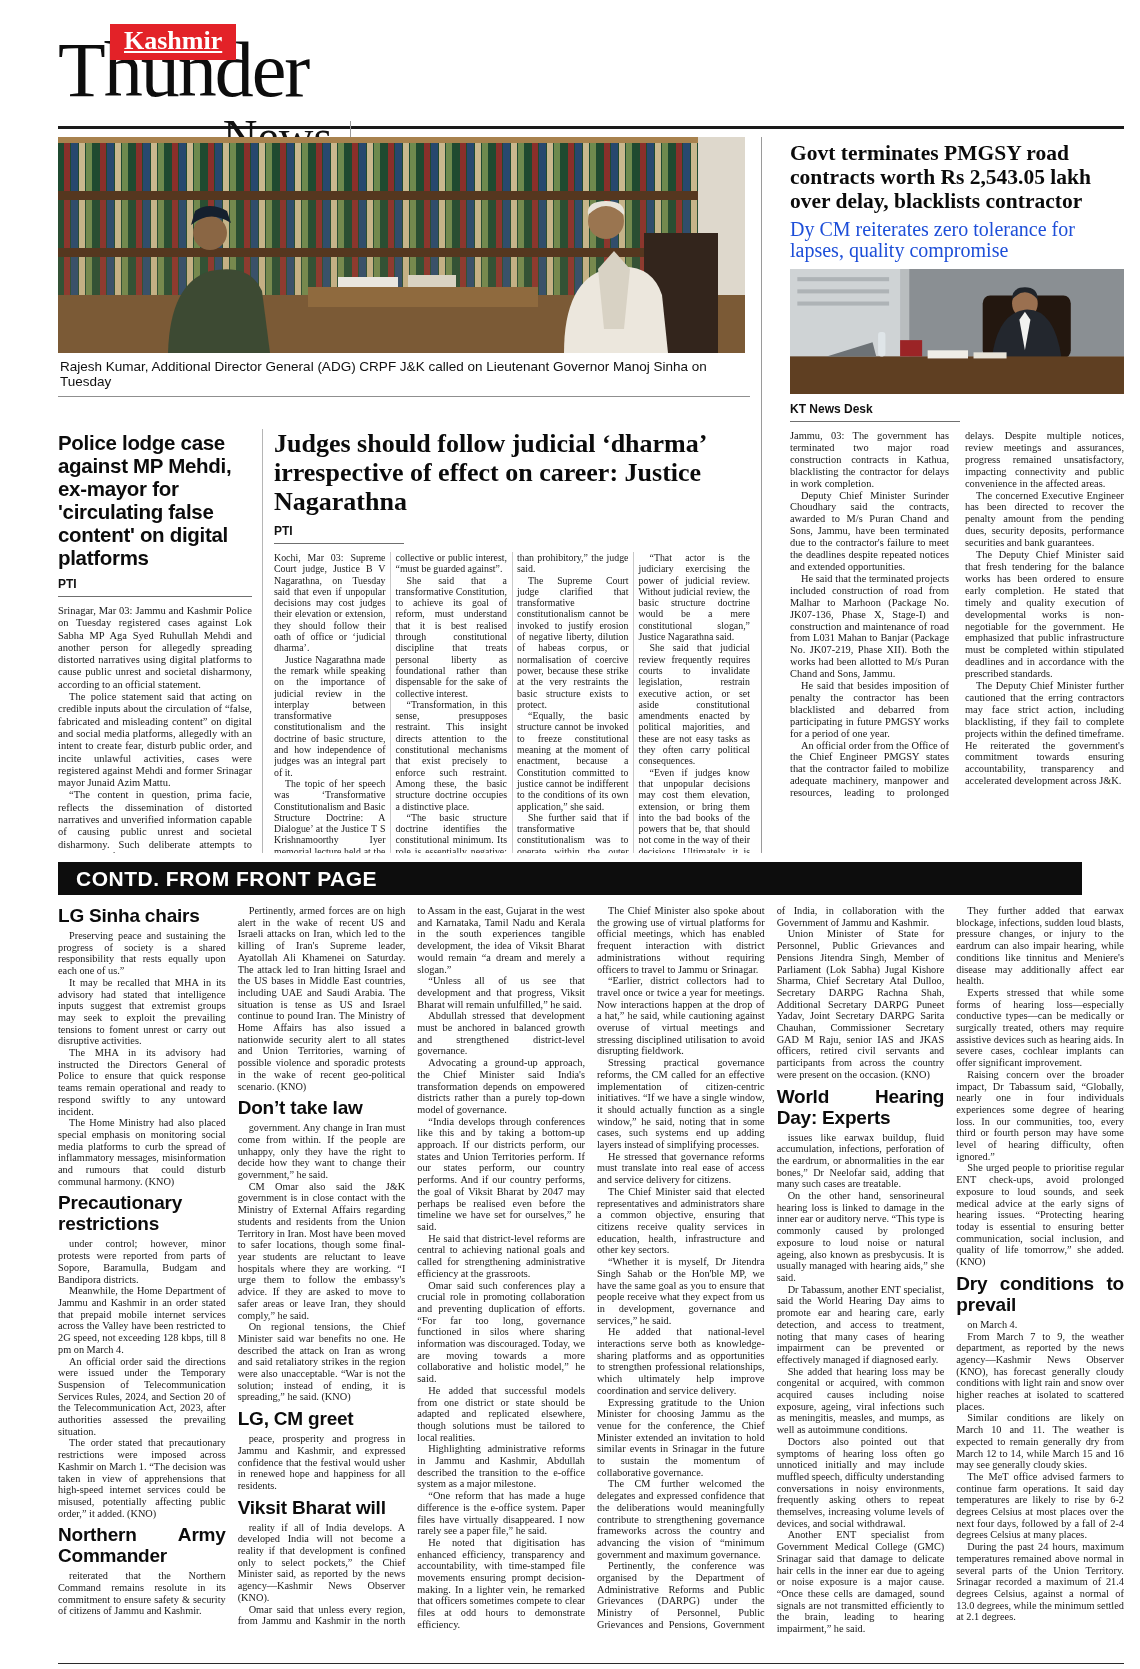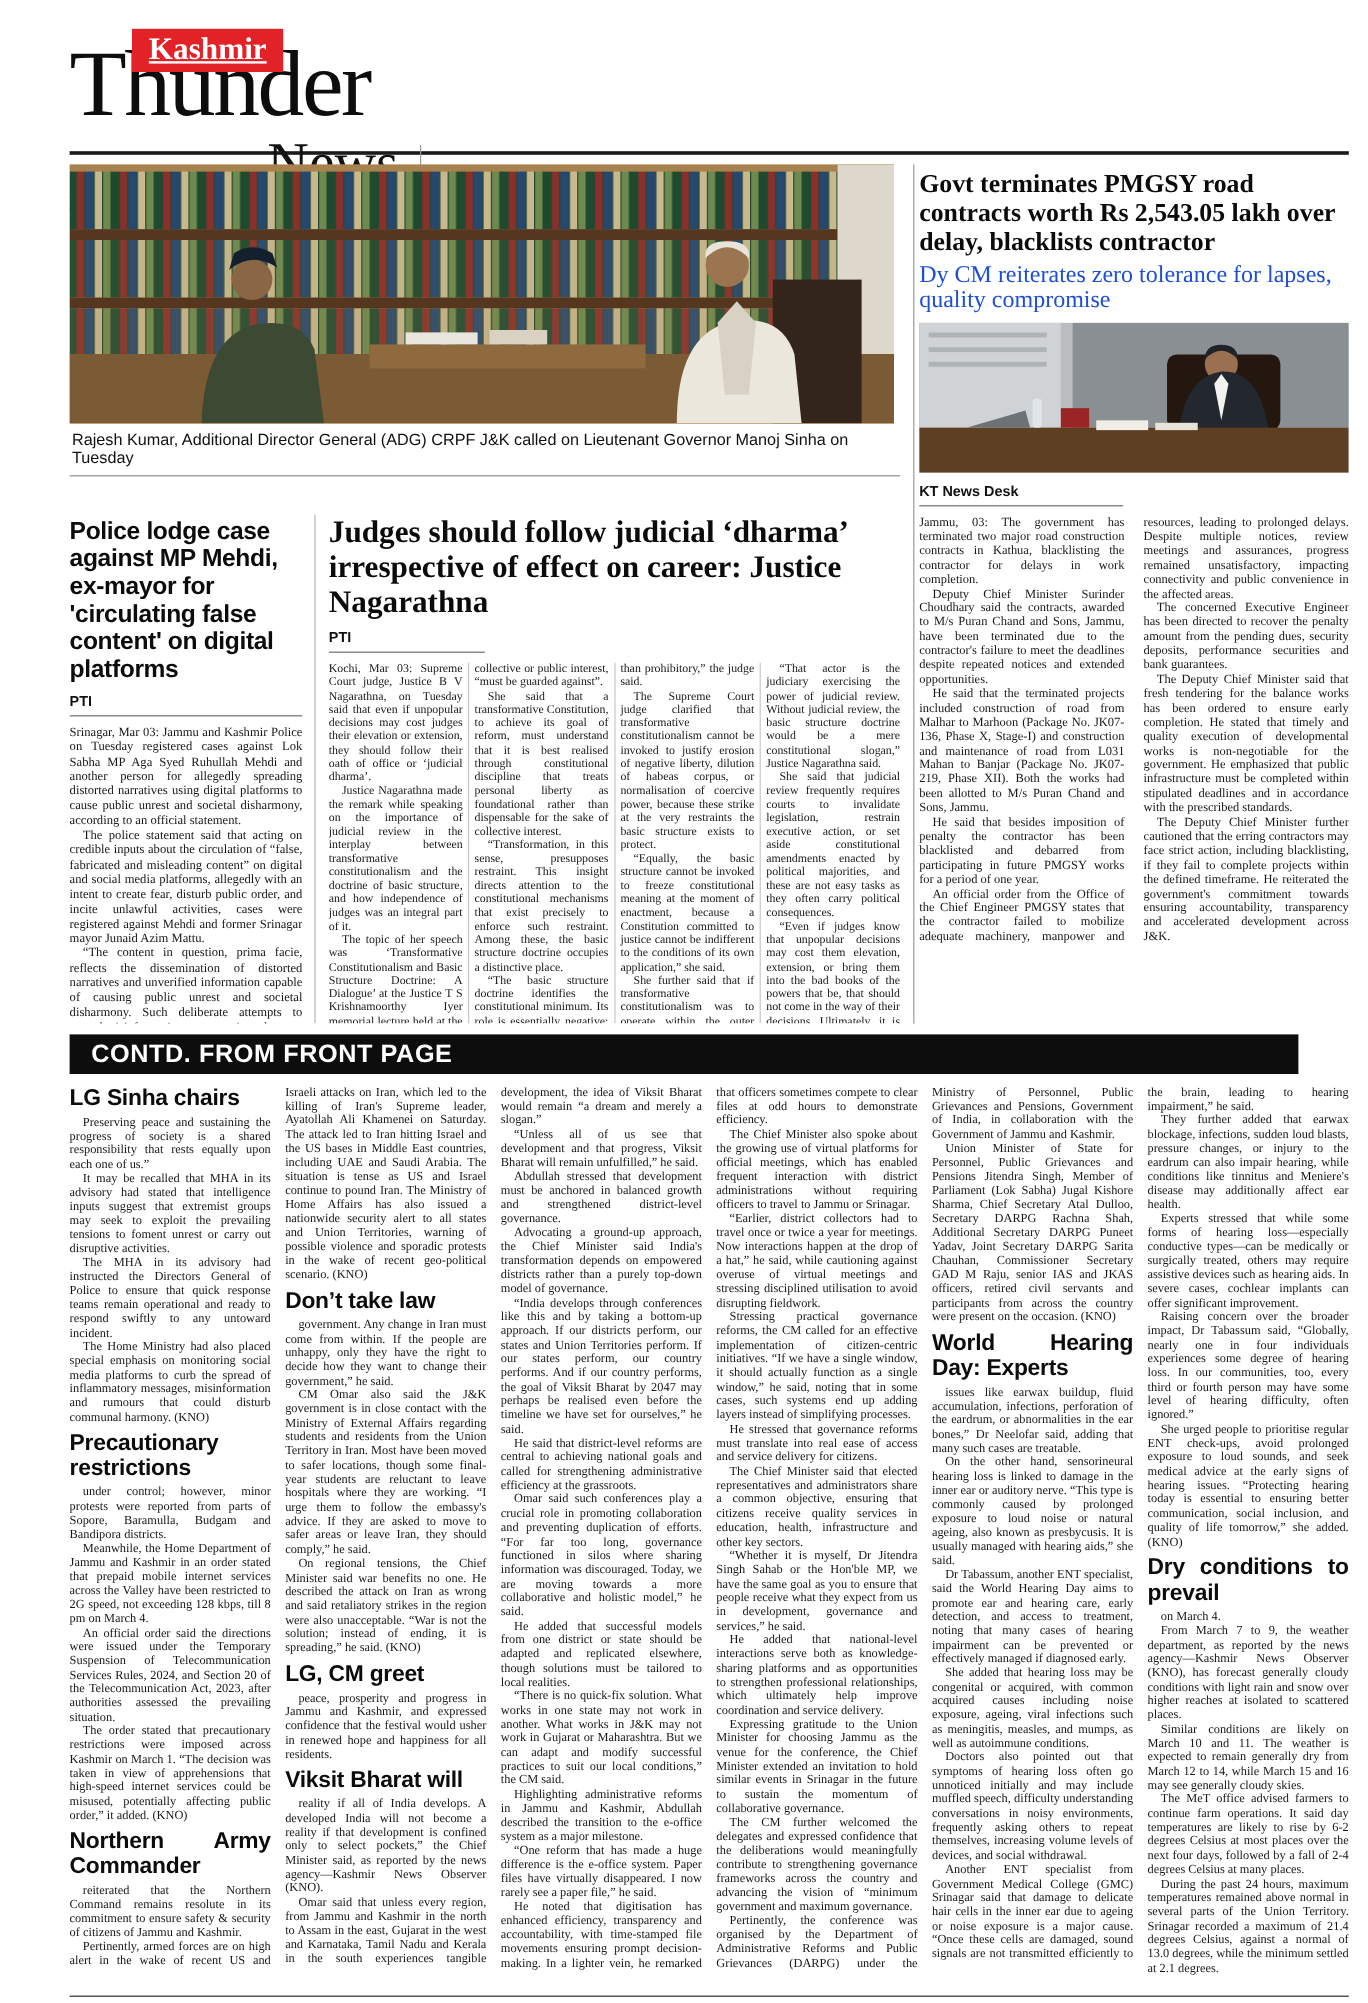--- a/index.html
+++ b/index.html
@@ -47,21 +47,21 @@
                    line-height:29px;margin:0 0 8px;color:#0b0b0b;}
   .body{text-align:justify;}
   .body .para{margin:0;text-indent:11px;}
   .body .para:first-child{text-indent:0;}
   .narrow{font-size:10.5px;line-height:12.3px;height:560px;overflow:hidden;}
   .cols4{column-count:4;column-gap:10px;column-rule:1px solid #c8c8c8;
          font-size:9.9px;line-height:11.3px;height:382px;overflow:hidden;}
   .cols2{column-count:2;column-gap:16px;font-size:10.4px;line-height:11.9px;
          height:438px;overflow:hidden;}
 
-  .story-right{flex:1;border-left:1px solid #9a9a9a;margin-left:11px;padding-left:4px;
+  .story-right{flex:1;border-left:1px solid #9a9a9a;margin-left:11px;padding-left:28px;
                overflow:hidden;}
   .story-right h2{font-family:"Liberation Serif",serif;font-weight:bold;font-size:21.5px;
                   line-height:24px;margin:4px 0 6px;color:#0b0b0b;}
   .subhead{font-family:"Liberation Serif",serif;font-size:20px;line-height:21px;
            color:#1d4ed8;margin-bottom:8px;}
   .right-photo{margin:0 0 8px;width:100%;height:125px;overflow:hidden;background:#b9bdbf;}
   .right-photo svg{display:block;width:100%;height:100%;}
 
   
   .contd-banner{margin-top:9px;width:1024px;height:33px;background:#0d0d0d;color:#fff;
@@ -257,21 +257,20 @@
         <div>
             <p class="para">reality if all of India develops. A developed India will not become a reality if that development is confined only to select pockets,” the Chief Minister said, as reported by the news agency—Kashmir News Observer (KNO).</p>
             <p class="para">Omar said that unless every region, from Jammu and Kashmir in the north to Assam in the east, Gujarat in the west and Karnataka, Tamil Nadu and Kerala in the south experiences tangible development, the idea of Viksit Bharat would remain “a dream and merely a slogan.”</p>
             <p class="para">“Unless all of us see that development and that progress, Viksit Bharat will remain unfulfilled,” he said.</p>
             <p class="para">Abdullah stressed that development must be anchored in balanced growth and strengthened district-level governance.</p>
             <p class="para">Advocating a ground-up approach, the Chief Minister said India's transformation depends on empowered districts rather than a purely top-down model of governance.</p>
             <p class="para">“India develops through conferences like this and by taking a bottom-up approach. If our districts perform, our states and Union Territories perform. If our states perform, our country performs. And if our country performs, the goal of Viksit Bharat by 2047 may perhaps be realised even before the timeline we have set for ourselves,” he said.</p>
             <p class="para">He said that district-level reforms are central to achieving national goals and called for strengthening administrative efficiency at the grassroots.</p>
             <p class="para">Omar said such conferences play a crucial role in promoting collaboration and preventing duplication of efforts. “For far too long, governance functioned in silos where sharing information was discouraged. Today, we are moving towards a more collaborative and holistic model,” he said.</p>
             <p class="para">He added that successful models from one district or state should be adapted and replicated elsewhere, though solutions must be tailored to local realities.</p>
-            <p class="para">“There is no quick-fix solution. What works in one state may not work in another. What works in J&amp;K may not work in Gujarat or Maharashtra. But we can adapt and modify successful practices to suit our local conditions,” the CM said.</p>
             <p class="para">Highlighting administrative reforms in Jammu and Kashmir, Abdullah described the transition to the e-office system as a major milestone.</p>
             <p class="para">“One reform that has made a huge difference is the e-office system. Paper files have virtually disappeared. I now rarely see a paper file,” he said.</p>
             <p class="para">He noted that digitisation has enhanced efficiency, transparency and accountability, with time-stamped file movements ensuring prompt decision-making. In a lighter vein, he remarked that officers sometimes compete to clear files at odd hours to demonstrate efficiency.</p>
             <p class="para">The Chief Minister also spoke about the growing use of virtual platforms for official meetings, which has enabled frequent interaction with district administrations without requiring officers to travel to Jammu or Srinagar.</p>
             <p class="para">“Earlier, district collectors had to travel once or twice a year for meetings. Now interactions happen at the drop of a hat,” he said, while cautioning against overuse of virtual meetings and stressing disciplined utilisation to avoid disrupting fieldwork.</p>
             <p class="para">Stressing practical governance reforms, the CM called for an effective implementation of citizen-centric initiatives. “If we have a single window, it should actually function as a single window,” he said, noting that in some cases, such systems end up adding layers instead of simplifying processes.</p>
             <p class="para">He stressed that governance reforms must translate into real ease of access and service delivery for citizens.</p>
             <p class="para">The Chief Minister said that elected representatives and administrators share a common objective, ensuring that citizens receive quality services in education, health, infrastructure and other key sectors.</p>
             <p class="para">“Whether it is myself, Dr Jitendra Singh Sahab or the Hon'ble MP, we have the same goal as you to ensure that people receive what they expect from us in development, governance and services,” he said.</p>
             <p class="para">He added that national-level interactions serve both as knowledge-sharing platforms and as opportunities to strengthen professional relationships, which ultimately help improve coordination and service delivery.</p>

